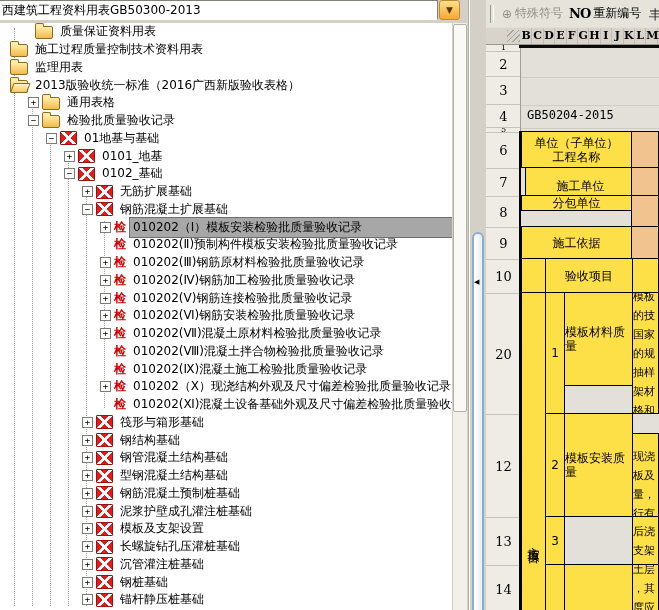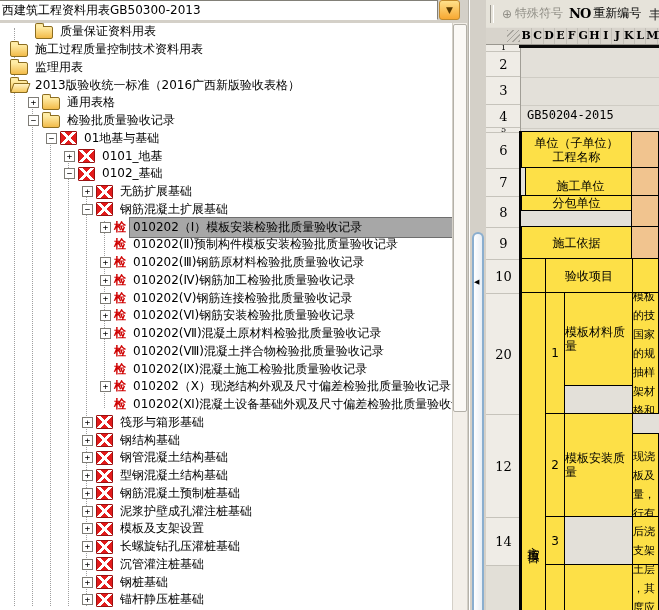--- a/index.html
+++ b/index.html
@@ -312,20 +312,21 @@
       <div class="rnum" style="height: 28px; font-size: 13px;">3</div>
       <div class="rnum" style="height: 23px; font-size: 13px;">4</div>
       <div class="rnum" style="height: 5px; font-size: 8px; line-height: 4px;">5</div>
       <div class="rnum" style="height: 36px; font-size: 13px;">6</div>
       <div class="rnum" style="height: 28px; font-size: 13px;">7</div>
       <div class="rnum" style="height: 31px; font-size: 13px;">8</div>
       <div class="rnum" style="height: 32px; font-size: 13px;">9</div>
       <div class="rnum" style="height: 34px; font-size: 13px;">10</div>
       <div class="rnum" style="height: 121px; font-size: 13px;">20</div>
       <div class="rnum" style="height: 103px; font-size: 13px;">12</div>
+      <div class="rnum" style="height: 48px; font-size: 13px;">13</div>
       <div class="rnum" style="height: 48px; font-size: 13px;">14</div>
     </div>
   <div class="vline" style="left:34px;top:45px;height:565px"></div>
 
   <div id="sheet-bg"></div>
   <div id="topbar"></div>
   <div class="hline" style="top:77px"></div>
   <div class="hline" style="top:105px"></div>
   <div class="hline" style="top:128px"></div>
   <div id="row4text">GB50204-2015</div>

